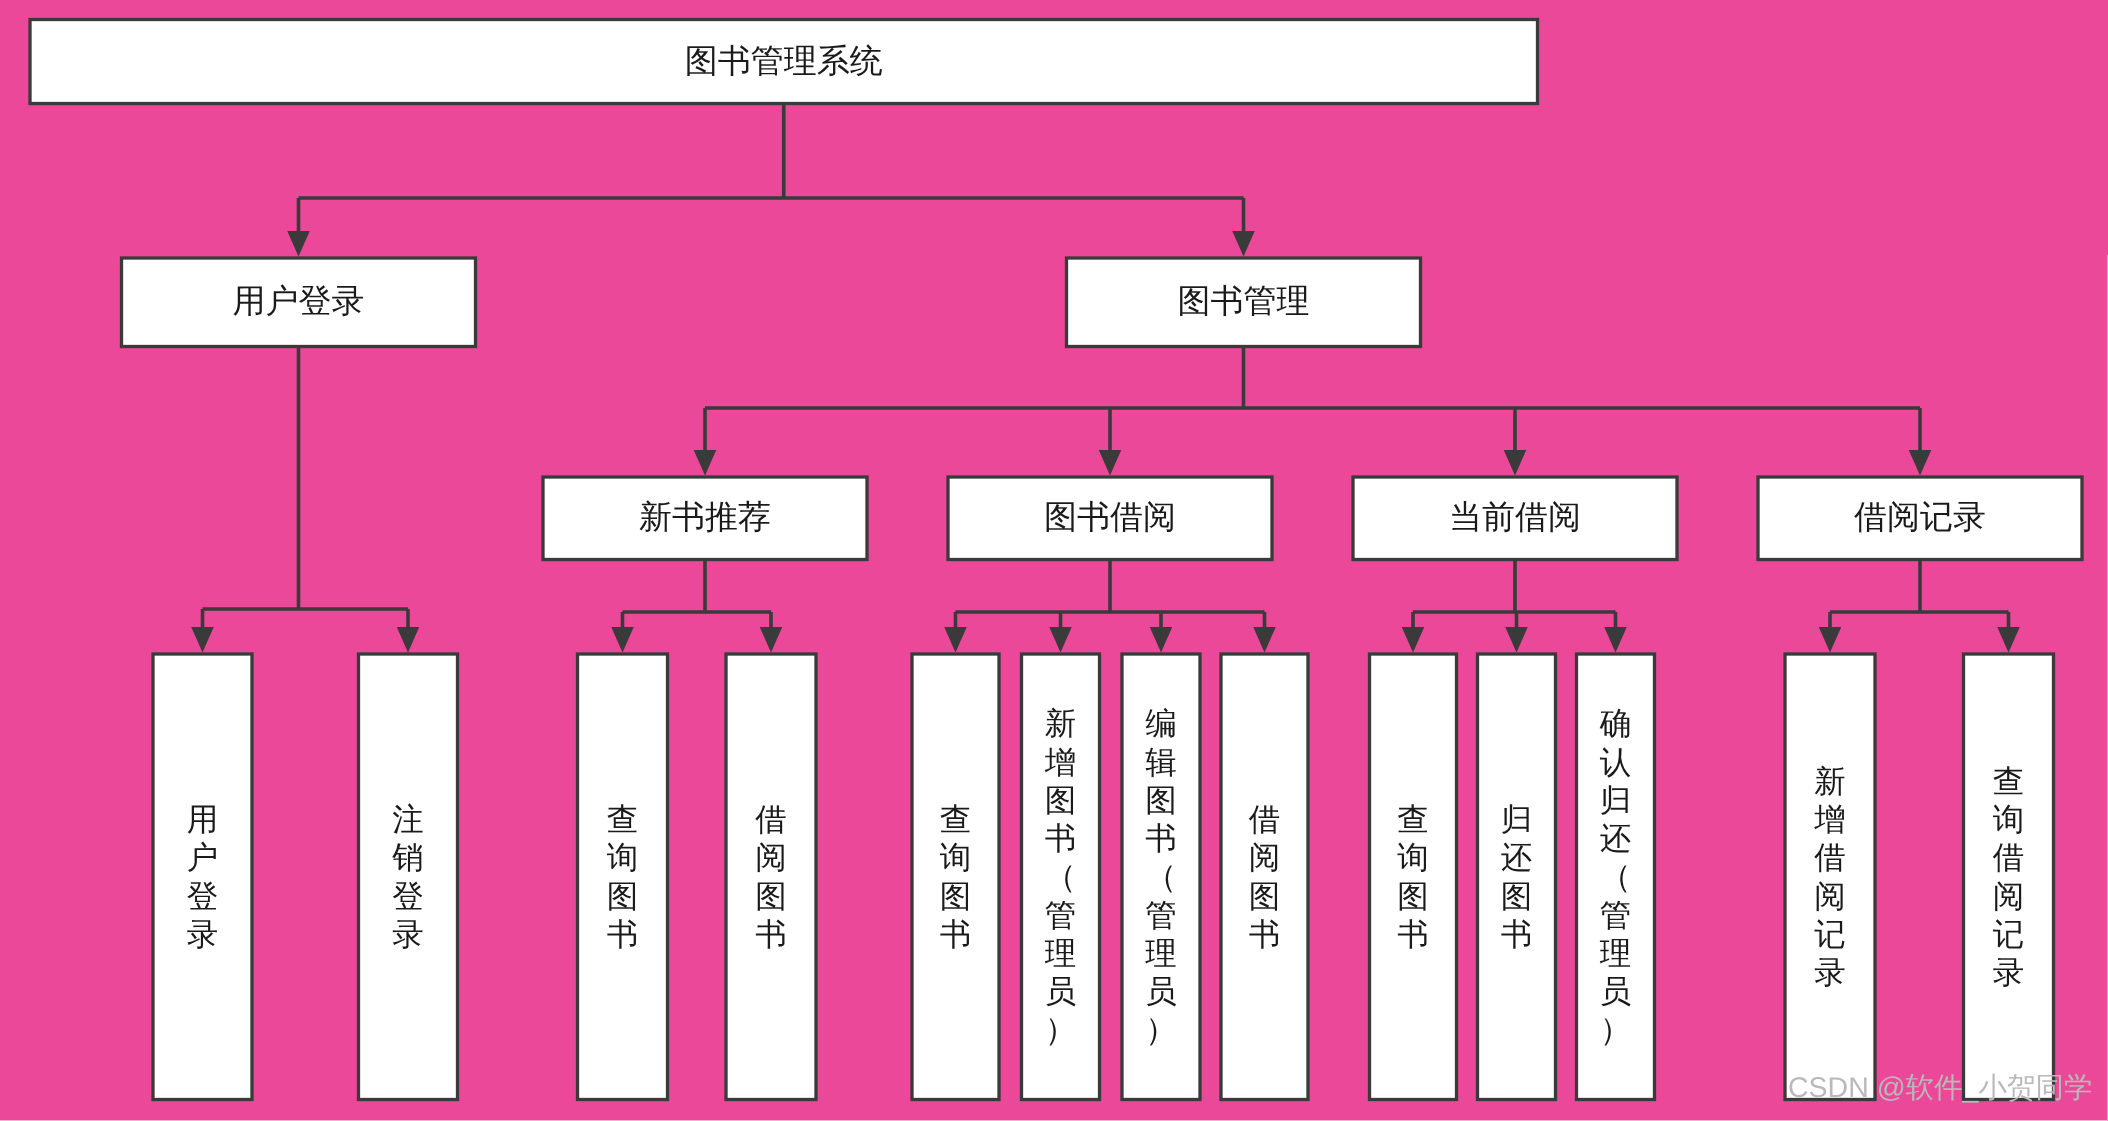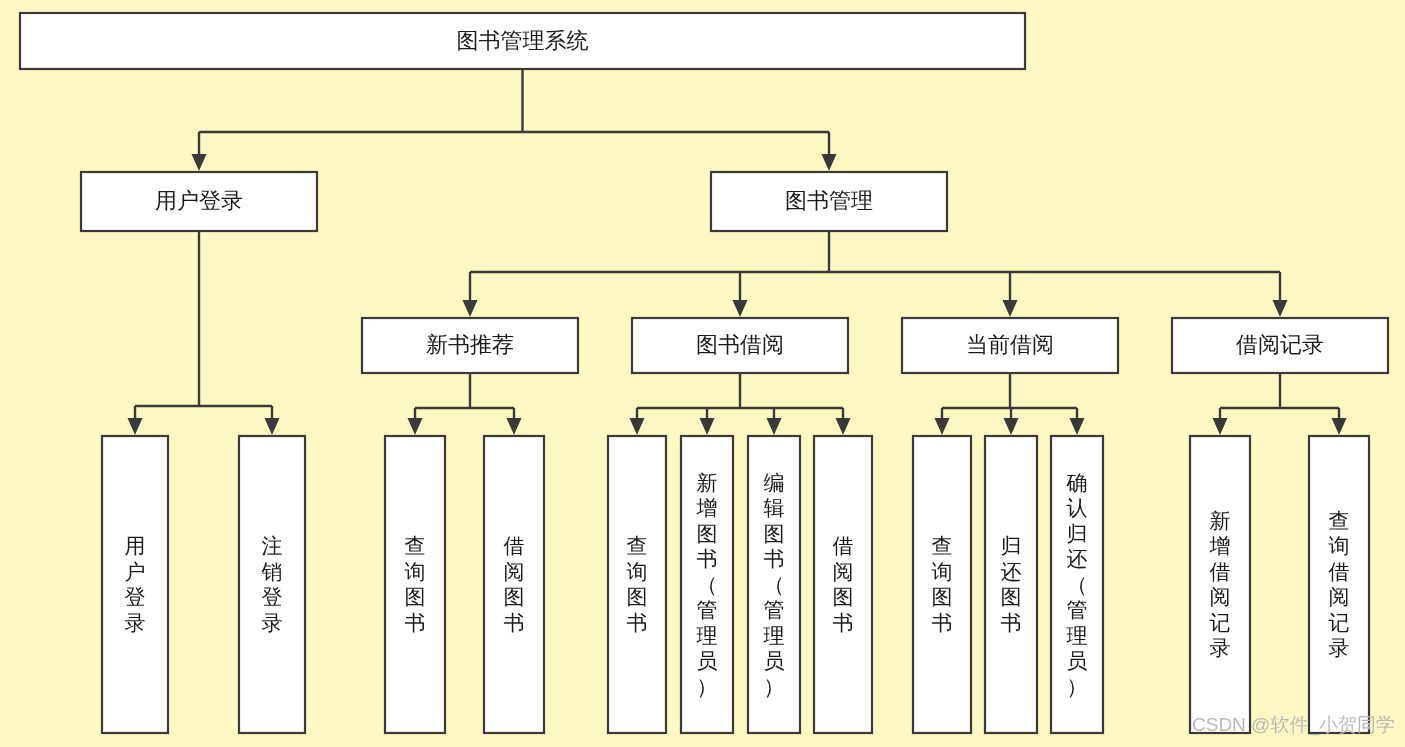--- a/index.html
+++ b/index.html
@@ -10,21 +10,21 @@
   body {
     width: 1405px;
     height: 747px;
     font-family: "Liberation Sans", "DejaVu Sans", sans-serif;
     overflow: hidden;
   }
   #diagram-root {
     position: relative;
     width: 1405px;
     height: 747px;
-    background: #fef9c3;
+    background: #ec4899;
   }
   svg.diagram-canvas {
     position: absolute;
     left: 0;
     top: 0;
     width: 1405px;
     height: 747px;
     display: block;
   }
   .node-box {

